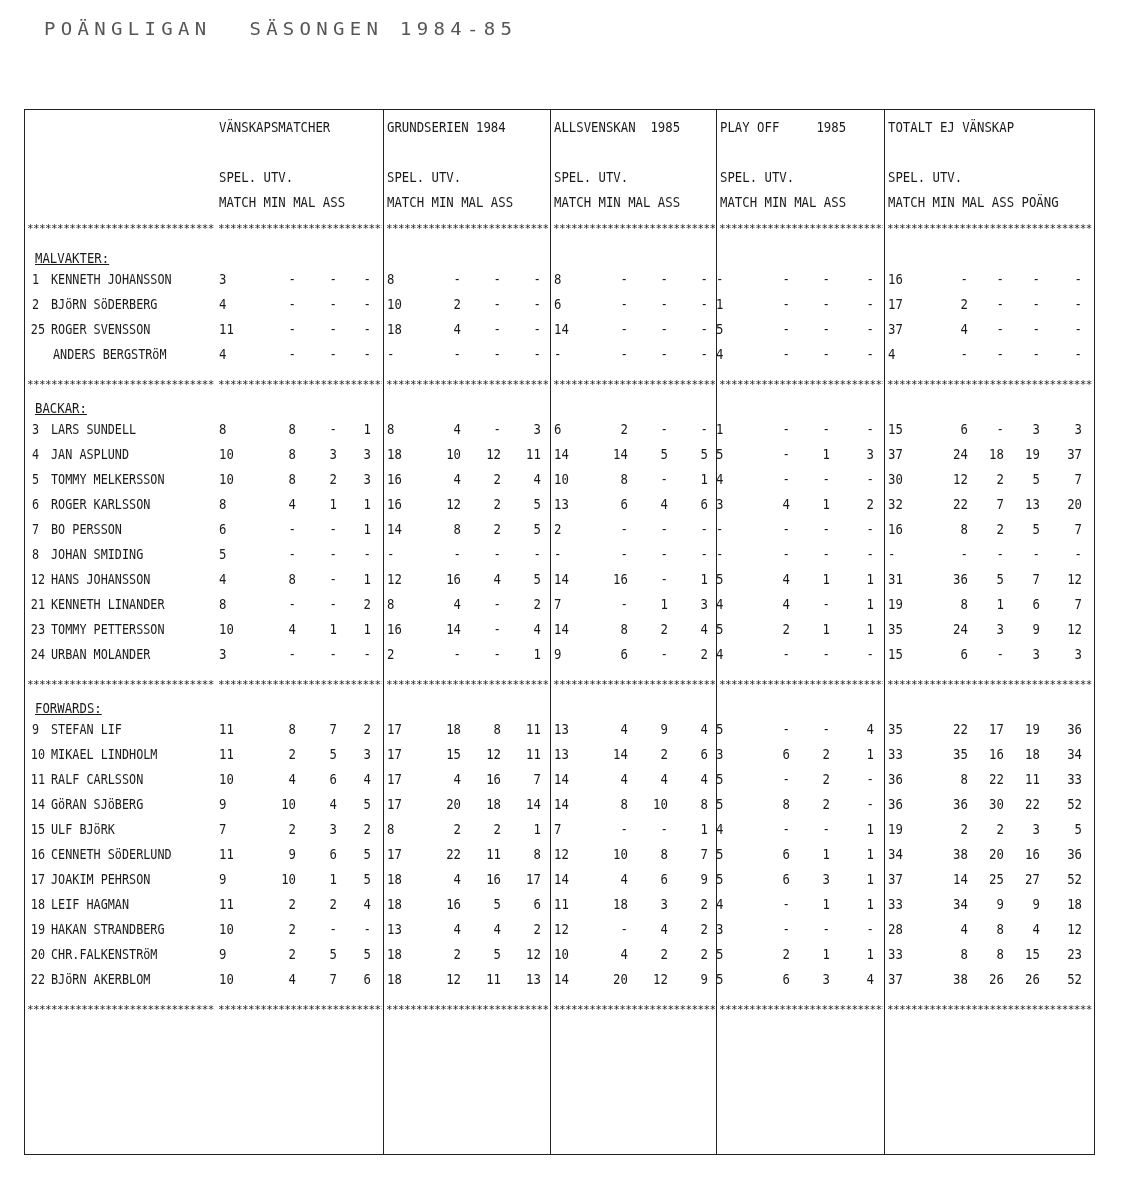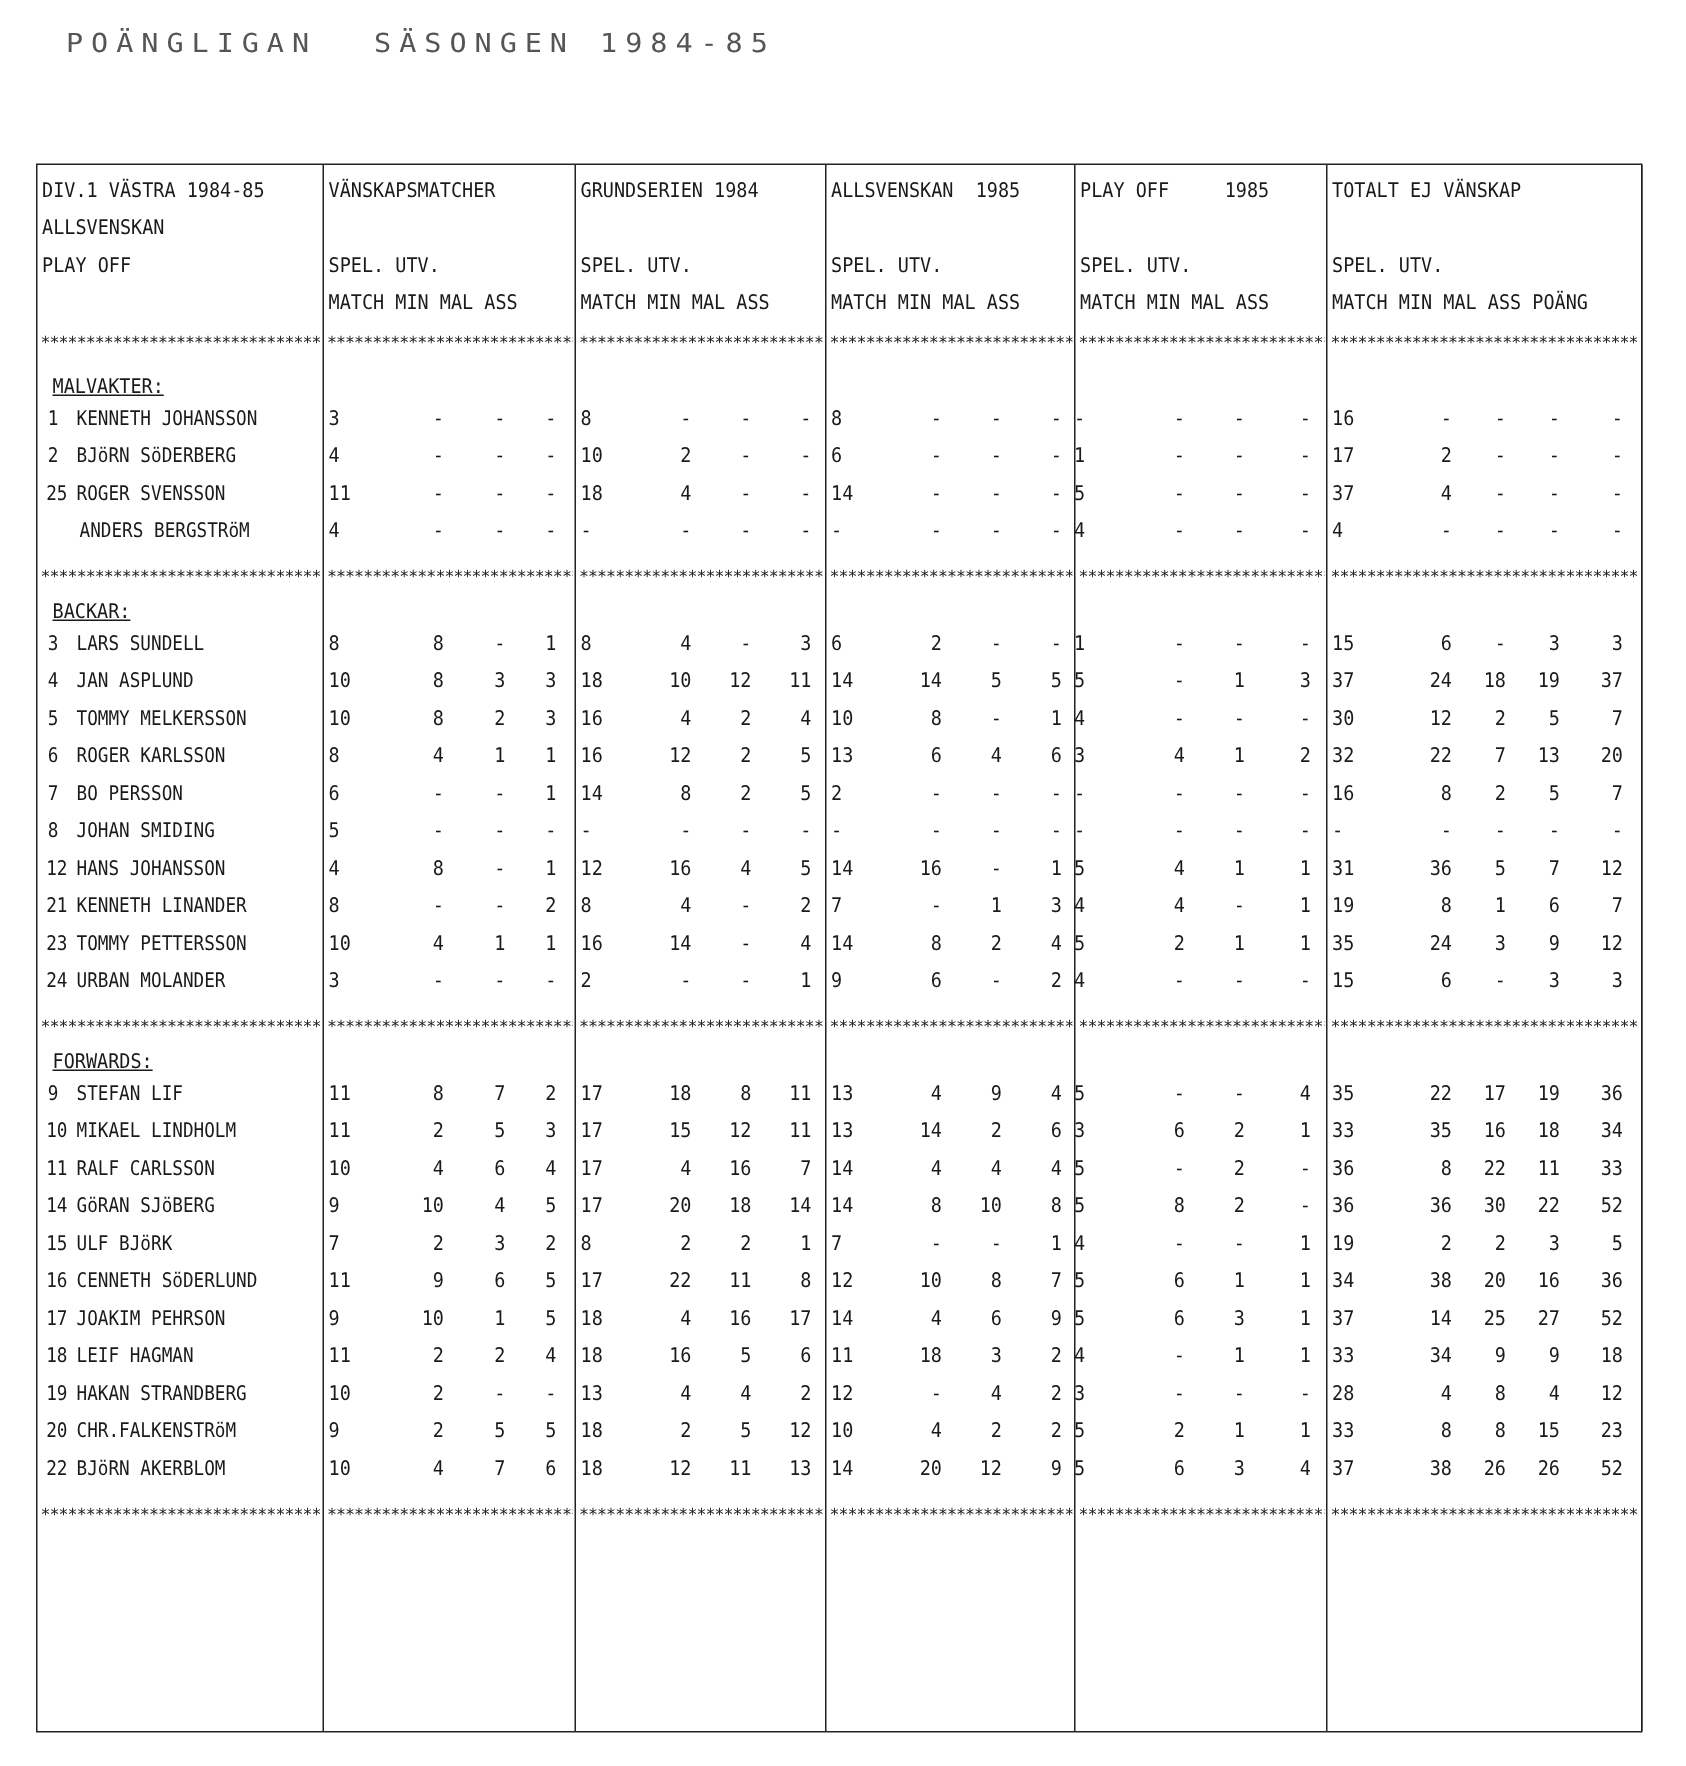--- a/index.html
+++ b/index.html
@@ -23,25 +23,20 @@
   .num { position: absolute; font-size: 13.4px; text-align: right; width: 26px; transform: scaleX(0.92); }
 </style>
 </head>
 <body>
 
 <div class="title">
   <span>POÄNGLIGAN</span><span>SÄSONGEN 1984-85</span>
 </div>
 
 <div class="table" id="stats-table">
-  <div class="col c0">
-    <div class="hdr-line" style="top:10px">DIV.1 VÄSTRA 1984-85</div>
-    <div class="hdr-line" style="top:35px">ALLSVENSKAN</div>
-    <div class="hdr-line" style="top:60px">PLAY OFF</div>
-  </div>
   <div class="col c1">
     <div class="hdr-line" style="top:10px">VÄNSKAPSMATCHER</div>
     <div class="hdr-line" style="top:60px">SPEL. UTV.</div>
     <div class="hdr-line" style="top:85px">MATCH MIN MAL ASS</div>
   </div>
   <div class="col c2">
     <div class="hdr-line" style="top:10px">GRUNDSERIEN 1984</div>
     <div class="hdr-line" style="top:60px">SPEL. UTV.</div>
     <div class="hdr-line" style="top:85px">MATCH MIN MAL ASS</div>
   </div>

